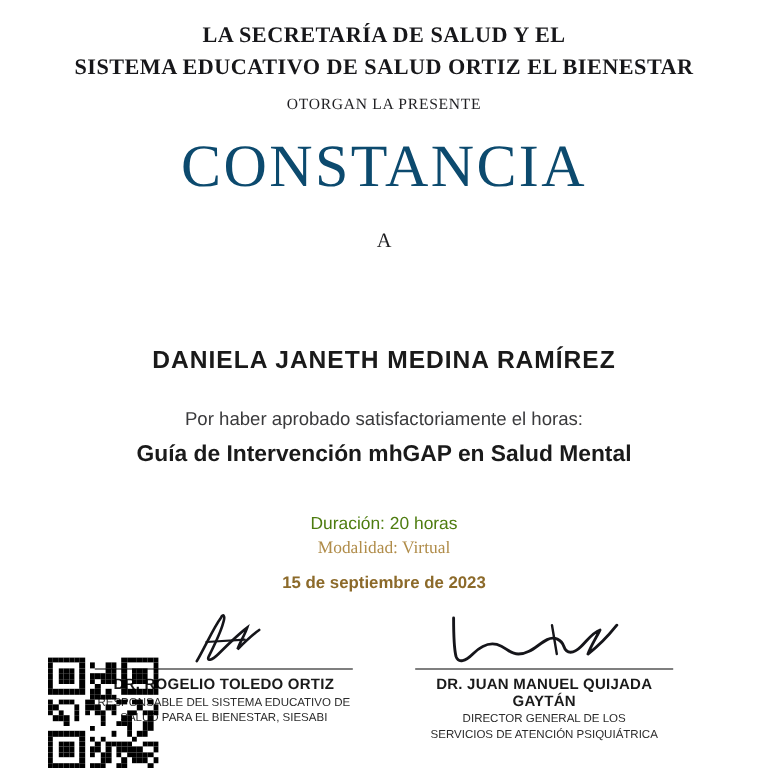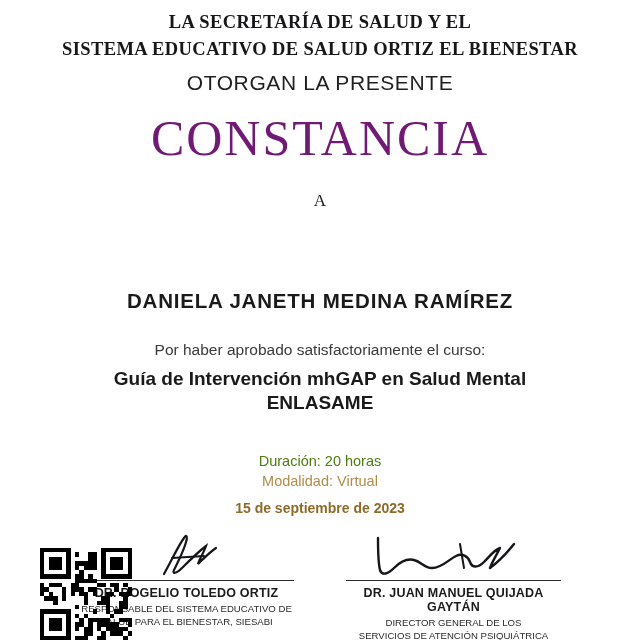--- a/index.html
+++ b/index.html
@@ -38,33 +38,33 @@
     font-size: 18.5px;
     letter-spacing: 0.4px;
     color: #17171a;
     text-align: center;
     line-height: 1.3;
   }
   .header-line.l1 { margin-top: 10px; }
   .header-line.l2 { margin-top: 3px; }
 
   .header-sub {
-    font-family: Liberation Sans, sans-serif;
-    font-size: 21px;
+    font-family: Liberation Serif, serif;
+    font-size: 13px;
     color: #1f1f22;
     text-align: right;
     margin-top: 10px;
     letter-spacing: 0.6px;
   }
 
   .constancia {
     font-family: "Liberation Serif", serif;
     font-size: 50px;
     letter-spacing: 2px;
-    color: #701a75;
+    color: #0c4a6e;
     text-align: center;
     margin-top: 18px;
     line-height: 1;
   }
 
   .a-word {
     font-family: "Liberation Serif", serif;
     font-size: 17px;
     color: #1f1f22;
     text-align: center;
@@ -102,20 +102,21 @@
     color: #4d7c0f;
     text-align: center;
     margin-top: 38px;
   }
 
   .modality {
     font-size: 14.5px;
     color: #b08c49;
     text-align: center;
     margin-top: 4px;
+    font-family: Liberation Serif, serif;
   }
 
   .date {
     font-size: 14px;
     font-weight: bold;
     color: #8c6a2a;
     text-align: center;
     margin-top: 11px;
   }
 
@@ -194,23 +195,22 @@
   <div class="header-line l1">LA SECRETARÍA DE SALUD Y EL</div>
   <div class="header-line l2">SISTEMA EDUCATIVO DE SALUD ORTIZ EL BIENESTAR</div>
   <div class="header-sub">OTORGAN LA  PRESENTE</div>
 
   <div class="constancia">CONSTANCIA</div>
 
   <div class="a-word">A</div>
 
   <div class="recipient">DANIELA JANETH MEDINA RAMÍREZ</div>
 
-  <div class="course-intro">Por haber aprobado satisfactoriamente el curso:</div>
+  <div class="course-intro">Por haber aprobado satisfactoriamente el horas:</div>
   <div class="course-name">Guía de Intervención mhGAP en Salud Mental</div>
-  <div class="course-name" style="margin-top:0">ENLASAME</div>
 
   <div class="duration">Duración: 20 horas</div>
   <div class="modality">Modalidad: Virtual</div>
   <div class="date">15 de septiembre de 2023</div>
 
   <div class="signatures">
 
     <div class="sig-block">
       <div class="sig-mark">
         <svg width="150" height="44" viewBox="0 0 150 44" xmlns="http://www.w3.org/2000/svg">

